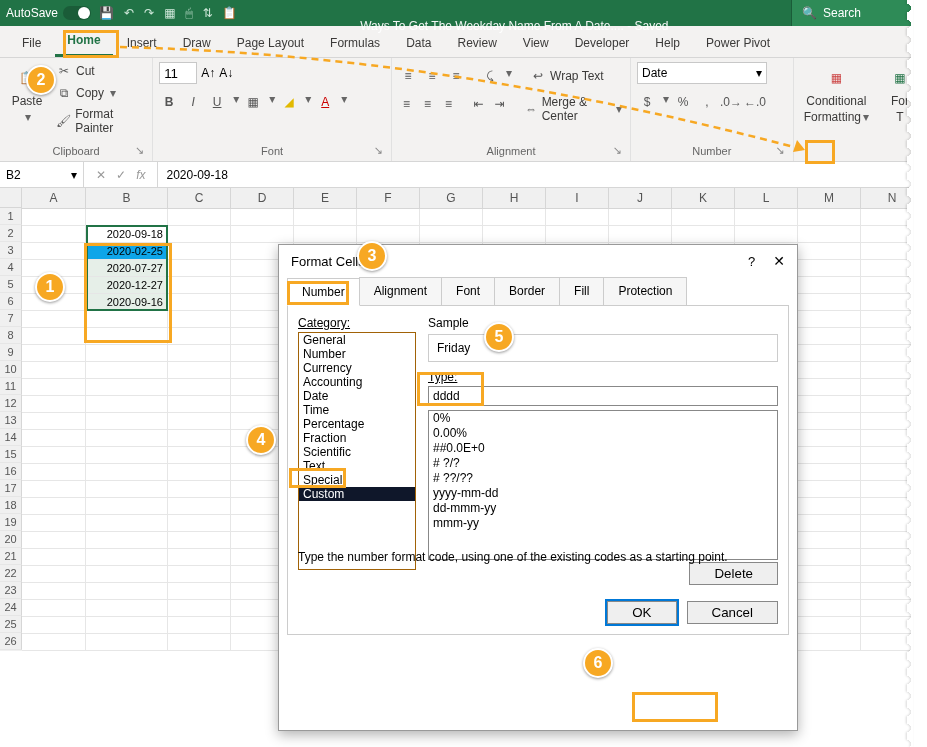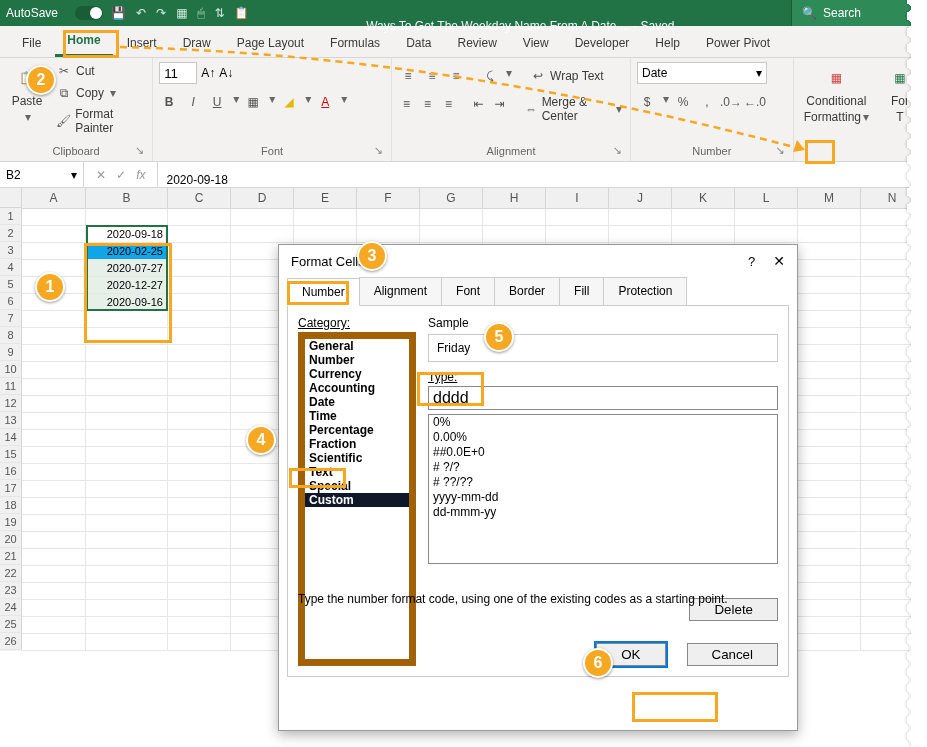--- a/index.html
+++ b/index.html
@@ -1,20 +1,20 @@
 <!DOCTYPE html>
 <html><head>
 <meta charset="utf-8">
 <style>
 * { box-sizing: border-box; margin: 0; padding: 0; font-family: "Segoe UI", Arial, sans-serif; }
 body { background: #fff; font-size: 12px; position: relative; width: 927px; height: 747px; overflow: hidden; }
 
 
 .titlebar { background: #217346; color: #fff; height: 26px; display: flex; align-items: center; padding: 0 6px; }
-.autosave { display: flex; align-items: flex-end; gap: 17px; margin-right: 8px; }
+.autosave { display: flex; align-items: flex-end; gap: 5px; margin-right: 8px; }
 .toggle { width: 28px; height: 14px; background: #1a5c38; border-radius: 7px; position: relative; }
 .toggle::after { content: ""; position: absolute; right: 1px; top: 1px; width: 12px; height: 12px; background: #fff; border-radius: 50%; }
 .qat { display: flex; gap: 10px; align-items: center; }
 .qat .icon { color: #cfe8da; }
 .doctitle { flex: 1; text-align: center; opacity: .95; margin-top: 25px; }
 .searchbox { background: #2e8b57; padding: 3px 10px; display: flex; align-items: center; gap: 6px; border-left: 1px solid #1a5c38; height: 100%; width: 130px; }
 .searchbox .mag { color: #e8f3ea; }
 
 
 .tabs { background: #f3f2f1; border-bottom: 1px solid #d6d6d6; display: flex; gap: 2px; padding: 0 10px; align-items: flex-end; height: 32px; }
@@ -33,21 +33,21 @@
 .bigbtn .bi { width: 28px; height: 28px; display: flex; align-items: center; justify-content: center; color: #217346; }
 .smallicon { width: 16px; height: 16px; display: inline-flex; align-items: center; justify-content: center; color: #555; }
 .dd { color: #666; margin-left: 2px; }
 .fontname { width: 130px; height: 22px; border: 1px solid #c8c8c8; background: #fff; padding: 0 4px; }
 .fontsize { width: 38px; height: 22px; border: 1px solid #c8c8c8; background: #fff; padding: 0 4px; }
 .fmtbox { width: 130px; height: 22px; border: 1px solid #c8c8c8; background: #fff; padding: 0 4px; display: flex; align-items: center; }
 .iconrow { display: flex; gap: 4px; margin-top: 4px; }
 .iconrow .ib { width: 20px; height: 20px; border: 1px solid transparent; display: flex; align-items: center; justify-content: center; color: #555; }
 
 
-.fxbar { display: flex; align-items: flex-end; border-bottom: 1px solid #d6d6d6; height: 26px; background: #fff; }
+.fxbar { display: flex; align-items: center; border-bottom: 1px solid #d6d6d6; height: 26px; background: #fff; }
 .namebox { width: 84px; border-right: 1px solid #d6d6d6; padding: 0 6px; display: flex; align-items: center; height: 100%; }
 .fxicons { display: flex; gap: 10px; padding: 0 12px; color: #999; align-items: center; border-right: 1px solid #d6d6d6; height: 100%; }
 .fxinput { flex: 1; padding: 0 8px; }
 
 
 .gridwrap { display: flex; }
 .rowhead-col { width: 22px; background: #f0f0f0; }
 .grid { flex: 1; }
 .colheads { display: flex; background: #f0f0f0; border-bottom: 1px solid #d6d6d6; }
 .ch { height: 20px; border-right: 1px solid #d6d6d6; display:flex; align-items:center; justify-content:center; color:#555; }
@@ -63,32 +63,32 @@
 
 .dlg { position:absolute; background:#fff; border:1px solid #999; box-shadow: 0 4px 12px rgba(0,0,0,.3); }
 .dlg-title { display:flex; align-items:center; justify-content:space-between; padding: 8px 12px; font-size:13px; }
 .dlg-close { display:flex; gap: 18px; align-items:center; }
 .dlg-x { font-size: 14px; }
 .dlg-tabs { display:flex; padding: 0 8px; }
 .dtab { padding: 6px 14px; border:1px solid #ccc; border-bottom:none; background:#f6f6f6; margin-right:-1px; position:relative; }
 .dtab.active { background:#fff; z-index:2; border-bottom:1px solid #fff; top:1px; }
 .dlg-body { border:1px solid #ccc; margin: 0 8px 8px; padding: 10px; position:relative; min-height: 330px; }
 .d-col-left { width: 118px; }
-.category-list { border:7px solid #a16207; height: 334px; width:118px; overflow:hidden; font-size:12px;font-weight:bold; }
+.category-list { border:1px solid #a16207; height: 238px; width:118px; overflow:hidden; font-size:12px; }
 .category-list .item { padding:0 4px; }
 .category-list .item.sel { background:#0f172a; color:#fff; }
 .d-right { position:absolute; left: 140px; right: 10px; top: 10px; }
 .sample-label { margin-bottom: 4px; }
 .sample-box { border:1px solid #ccc; padding: 6px 8px; margin-bottom: 8px; }
-.type-input { width: 100%; border:1px solid #888; padding: 2px 4px; font-size:16px; }
+.type-input { width: 100%; border:1px solid #888; padding: 2px 4px; font-size:12px; }
 .type-list { border:1px solid #888; height: 150px; margin-top: 4px; overflow-y:scroll; font-size:12px; padding: 0 4px; }
 .type-list div { line-height: 15px; }
-.d-delete { position:absolute; right:10px; bottom:55px; }
+.d-delete { position:absolute; right:10px; bottom:49px; }
 .d-tip { position:absolute; left:10px; right:10px; bottom: 70px; font-size:12px; }
-.d-actions { position:absolute; right:10px; bottom:10px; display:flex; gap: 21px; }
+.d-actions { position:absolute; right:10px; bottom:10px; display:flex; gap: 10px; }
 .winbtn { padding: 3px 24px; border:1px solid #888; background:#efefef; }
 
 
 .callout { position:absolute; width:30px; height:30px; border-radius:50%; background:#f7a823; border:2px solid #fff; box-shadow:0 1px 3px rgba(0,0,0,.4); display:flex; align-items:center; justify-content:center; color:#fff; font-weight:700; font-size:16px; z-index:50; }
 .highlight { position:absolute; border:3px solid #f7a823; pointer-events:none; z-index:40; }
 
 
 .arrow { position:absolute; z-index:35; pointer-events:none; }
 .arrow path { stroke:#f7a823; stroke-width:2.5; stroke-dasharray:7 5; fill:none; }
 .arrow polygon { fill:#f7a823; }
@@ -788,20 +788,21 @@
       <div style="margin-bottom:2px"><u><span>Type:</span></u></div>
       <input class="type-input" value="dddd" style="">
       <div class="type-list" id="typelist">
           <div>0%</div>
           <div>0.00%</div>
           <div>##0.0E+0</div>
           <div># ?/?</div>
           <div># ??/??</div>
           <div>yyyy-mm-dd</div>
           <div>dd-mmm-yy</div>
+          <div>mmm-yy</div>
         </div>
     </div>
     <button class="winbtn d-delete">Delete</button>
     <div class="d-tip">Type the number format code, using one of the existing codes as a starting point.</div>
     <div class="d-actions">
       <button class="winbtn" style="outline:2px solid #0078d7">OK</button>
       <button class="winbtn">Cancel</button>
     </div>
   </div>
 </div>

